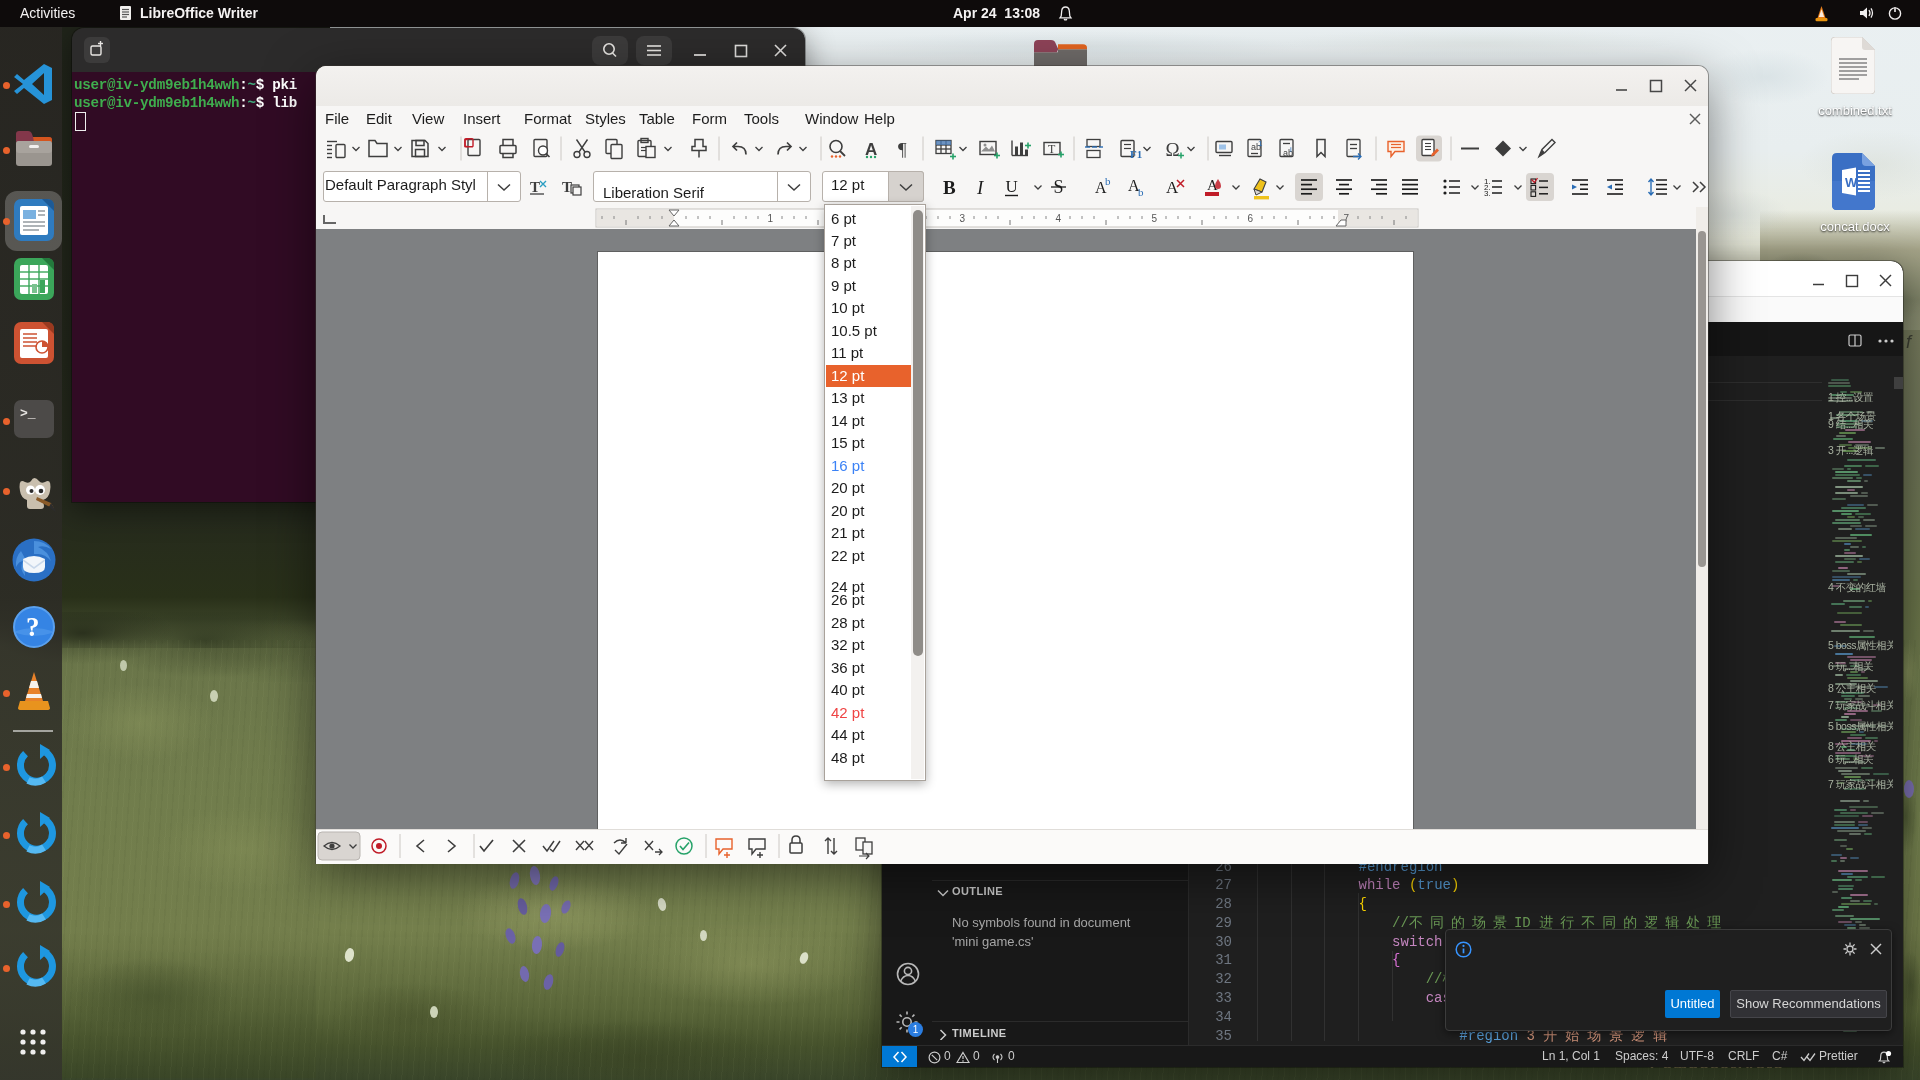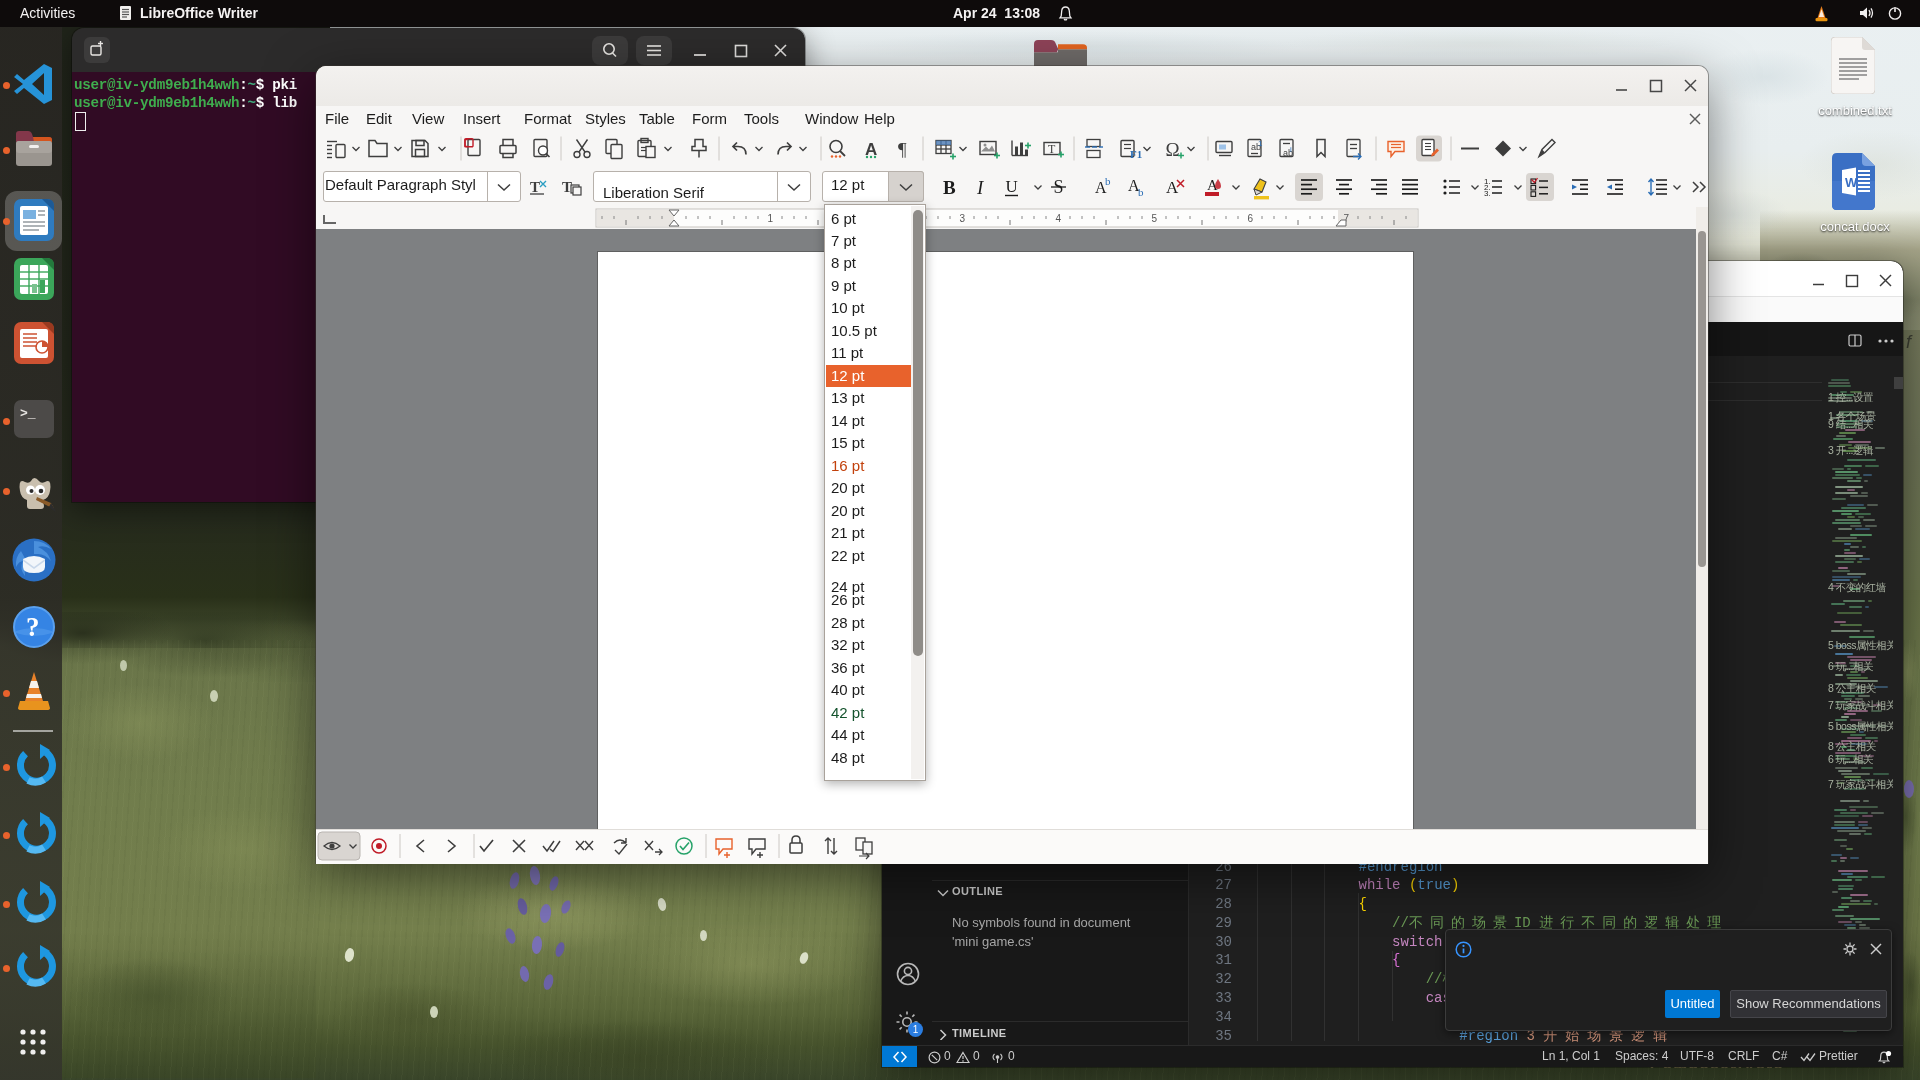--- a/index.html
+++ b/index.html
@@ -1307,30 +1307,30 @@
       <div class="abs" style="left:1px;top:24.97px;width:84px;height:22.4px;line-height:22.4px;padding-left:5px;font-size:15px;color:#1c1c1c;">7 pt</div>
       <div class="abs" style="left:1px;top:47.44px;width:84px;height:22.4px;line-height:22.4px;padding-left:5px;font-size:15px;color:#1c1c1c;">8 pt</div>
       <div class="abs" style="left:1px;top:69.91px;width:84px;height:22.4px;line-height:22.4px;padding-left:5px;font-size:15px;color:#1c1c1c;">9 pt</div>
       <div class="abs" style="left:1px;top:92.38px;width:84px;height:22.4px;line-height:22.4px;padding-left:5px;font-size:15px;color:#1c1c1c;">10 pt</div>
       <div class="abs" style="left:1px;top:114.85px;width:84px;height:22.4px;line-height:22.4px;padding-left:5px;font-size:15px;color:#1c1c1c;">10.5 pt</div>
       <div class="abs" style="left:1px;top:137.32px;width:84px;height:22.4px;line-height:22.4px;padding-left:5px;font-size:15px;color:#1c1c1c;">11 pt</div>
       <div class="abs" style="left:1px;top:159.79px;width:84px;height:22.4px;line-height:22.4px;padding-left:5px;font-size:15px;background:#e8622c;color:#fff;">12 pt</div>
       <div class="abs" style="left:1px;top:182.26px;width:84px;height:22.4px;line-height:22.4px;padding-left:5px;font-size:15px;color:#1c1c1c;">13 pt</div>
       <div class="abs" style="left:1px;top:204.73px;width:84px;height:22.4px;line-height:22.4px;padding-left:5px;font-size:15px;color:#1c1c1c;">14 pt</div>
       <div class="abs" style="left:1px;top:227.2px;width:84px;height:22.4px;line-height:22.4px;padding-left:5px;font-size:15px;color:#1c1c1c;">15 pt</div>
-      <div class="abs" style="left:1px;top:249.67px;width:84px;height:22.4px;line-height:22.4px;padding-left:5px;font-size:15px;color:#c2410c;">16 pt</div>
+      <div class="abs" style="left:1px;top:249.67px;width:84px;height:22.4px;line-height:22.4px;padding-left:5px;font-size:15px;color:#3b82f6;">16 pt</div>
       <div class="abs" style="left:1px;top:272.14px;width:84px;height:22.4px;line-height:22.4px;padding-left:5px;font-size:15px;color:#1c1c1c;">20 pt</div>
       <div class="abs" style="left:1px;top:294.61px;width:84px;height:22.4px;line-height:22.4px;padding-left:5px;font-size:15px;color:#1c1c1c;">20 pt</div>
       <div class="abs" style="left:1px;top:317.08000000000004px;width:84px;height:22.4px;line-height:22.4px;padding-left:5px;font-size:15px;color:#1c1c1c;">21 pt</div>
       <div class="abs" style="left:1px;top:339.55000000000007px;width:84px;height:22.4px;line-height:22.4px;padding-left:5px;font-size:15px;color:#1c1c1c;">22 pt</div>
       <div class="abs" style="left:1px;top:371px;width:84px;height:22.4px;line-height:22.4px;padding-left:5px;font-size:15px;color:#1c1c1c;">24 pt</div>
       <div class="abs" style="left:1px;top:384.4900000000001px;width:84px;height:22.4px;line-height:22.4px;padding-left:5px;font-size:15px;color:#1c1c1c;">26 pt</div>
       <div class="abs" style="left:1px;top:406.96000000000015px;width:84px;height:22.4px;line-height:22.4px;padding-left:5px;font-size:15px;color:#1c1c1c;">28 pt</div>
       <div class="abs" style="left:1px;top:429.4300000000002px;width:84px;height:22.4px;line-height:22.4px;padding-left:5px;font-size:15px;color:#1c1c1c;">32 pt</div>
       <div class="abs" style="left:1px;top:451.9000000000002px;width:84px;height:22.4px;line-height:22.4px;padding-left:5px;font-size:15px;color:#1c1c1c;">36 pt</div>
       <div class="abs" style="left:1px;top:474.37000000000023px;width:84px;height:22.4px;line-height:22.4px;padding-left:5px;font-size:15px;color:#1c1c1c;">40 pt</div>
-      <div class="abs" style="left:1px;top:496.84000000000026px;width:84px;height:22.4px;line-height:22.4px;padding-left:5px;font-size:15px;color:#14532d;">42 pt</div>
+      <div class="abs" style="left:1px;top:496.84000000000026px;width:84px;height:22.4px;line-height:22.4px;padding-left:5px;font-size:15px;color:#ef4444;">42 pt</div>
       <div class="abs" style="left:1px;top:519.3100000000003px;width:84px;height:22.4px;line-height:22.4px;padding-left:5px;font-size:15px;color:#1c1c1c;">44 pt</div>
       <div class="abs" style="left:1px;top:541.7800000000003px;width:84px;height:22.4px;line-height:22.4px;padding-left:5px;font-size:15px;color:#1c1c1c;">48 pt</div>
       <div class="abs" style="left:86px;top:1px;width:13px;height:573px;background:#f3f1ef;"></div>
       <div class="abs" style="left:87.5px;top:5px;width:10px;height:446px;background:#8f8c88;border-radius:5px;"></div>
     </div>
 </div>
 
 </body></html>

